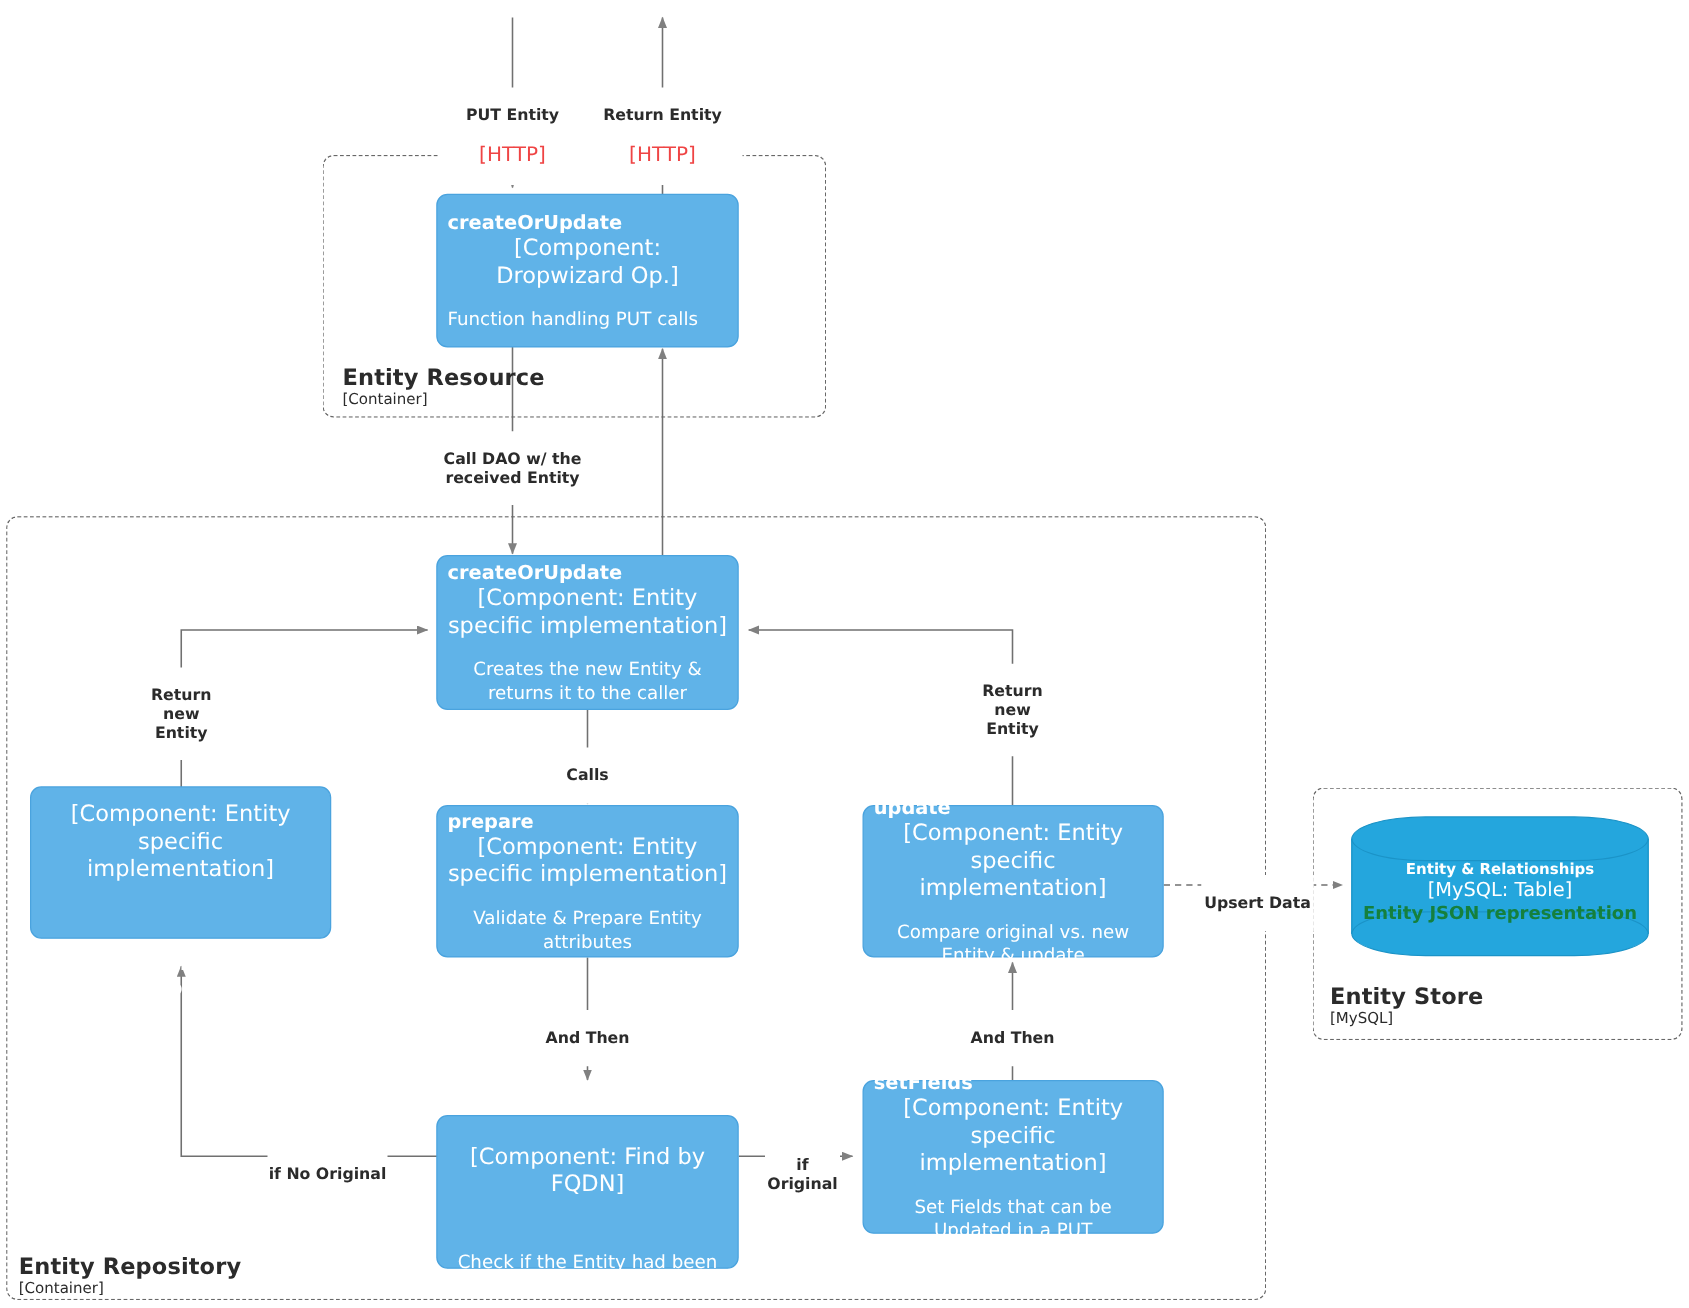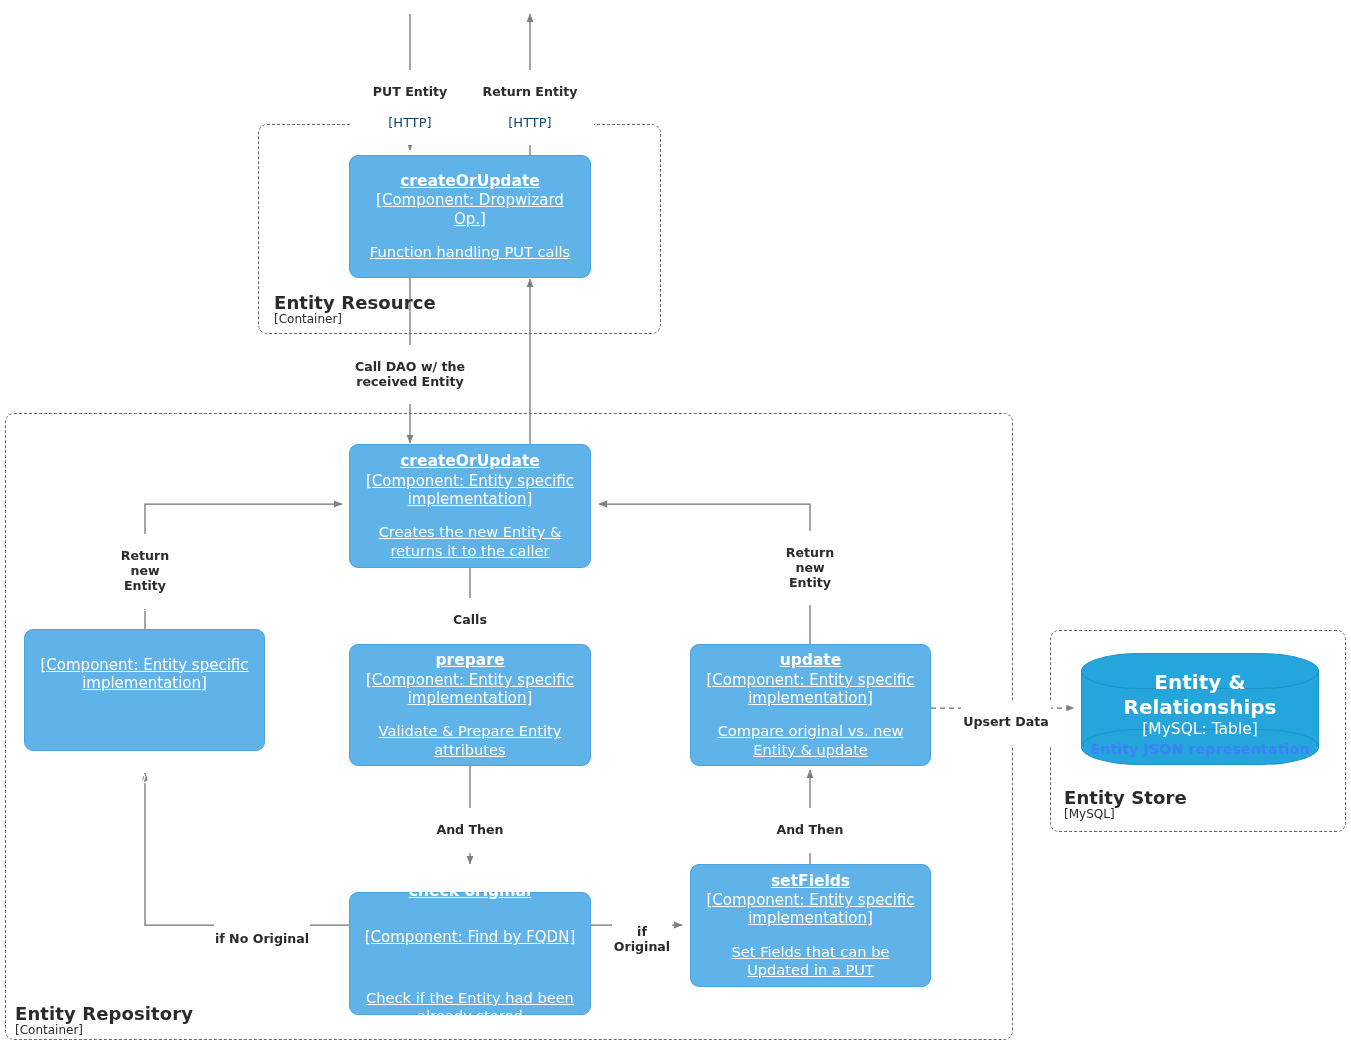--- a/index.html
+++ b/index.html
@@ -54,33 +54,32 @@
   
   .component {
     position: absolute;
     box-sizing: border-box;
     background: #60b3e8;
     border: 1.3px solid #4aa3de;
     border-radius: 9px;
     color: #ffffff;
     display: flex;
     flex-direction: column;
-    align-items: center;
+    align-items: flex-start;
     justify-content: center;
     text-align: center;
     padding: 20px 8px;
-    text-decoration: underline;
   }
   .component .c-name {
     font-size: 15.5px;
     font-weight: bold;
     line-height: 1.3;
   }
   .component .c-tech {
-    font-size: 15px;
+    font-size: 18px;
     font-weight: normal;
     line-height: 1.22;
   }
   .component .c-desc {
     font-size: 14.6px;
     font-weight: normal;
     line-height: 1.28;
     margin-top: 15px;
   }
 
@@ -127,51 +126,51 @@
     border-radius: 50% / 100%;
     box-sizing: border-box;
   }
   .db .db-text {
     position: relative;
     z-index: 3;
     width: 100%;
     padding-top: 10px;
   }
   .db .db-name {
-    font-size: 20px;
+    font-size: 12px;
     font-weight: bold;
     line-height: 1.25;
   }
   .db .db-tech {
     font-size: 15.5px;
     font-weight: normal;
     line-height: 1.25;
   }
   .db .db-desc {
     font-size: 14.4px;
     font-weight: bold;
     line-height: 1.25;
-    color: #3b82f6;
+    color: #15803d;
   }
 
   
   .edge-label {
     position: absolute;
     font-size: 12.6px;
     font-weight: bold;
     color: #2b2b2b;
     text-align: center;
     line-height: 1.18;
     background: #ffffff;
     white-space: pre-line;
   }
   .edge-label .el-tech {
     font-weight: normal;
-    font-size: 13px;
-    color: #0c4a6e;
+    font-size: 16px;
+    color: #ef4444;
   }
 </style>
 </head>
 <body>
 
 <div id="diagram">
 
   <svg class="edges" viewBox="0 0 1351 1046">
     <defs>
       <marker id="arrow" markerWidth="10" markerHeight="10" refX="8.4" refY="3.6" orient="auto" markerUnits="userSpaceOnUse">

